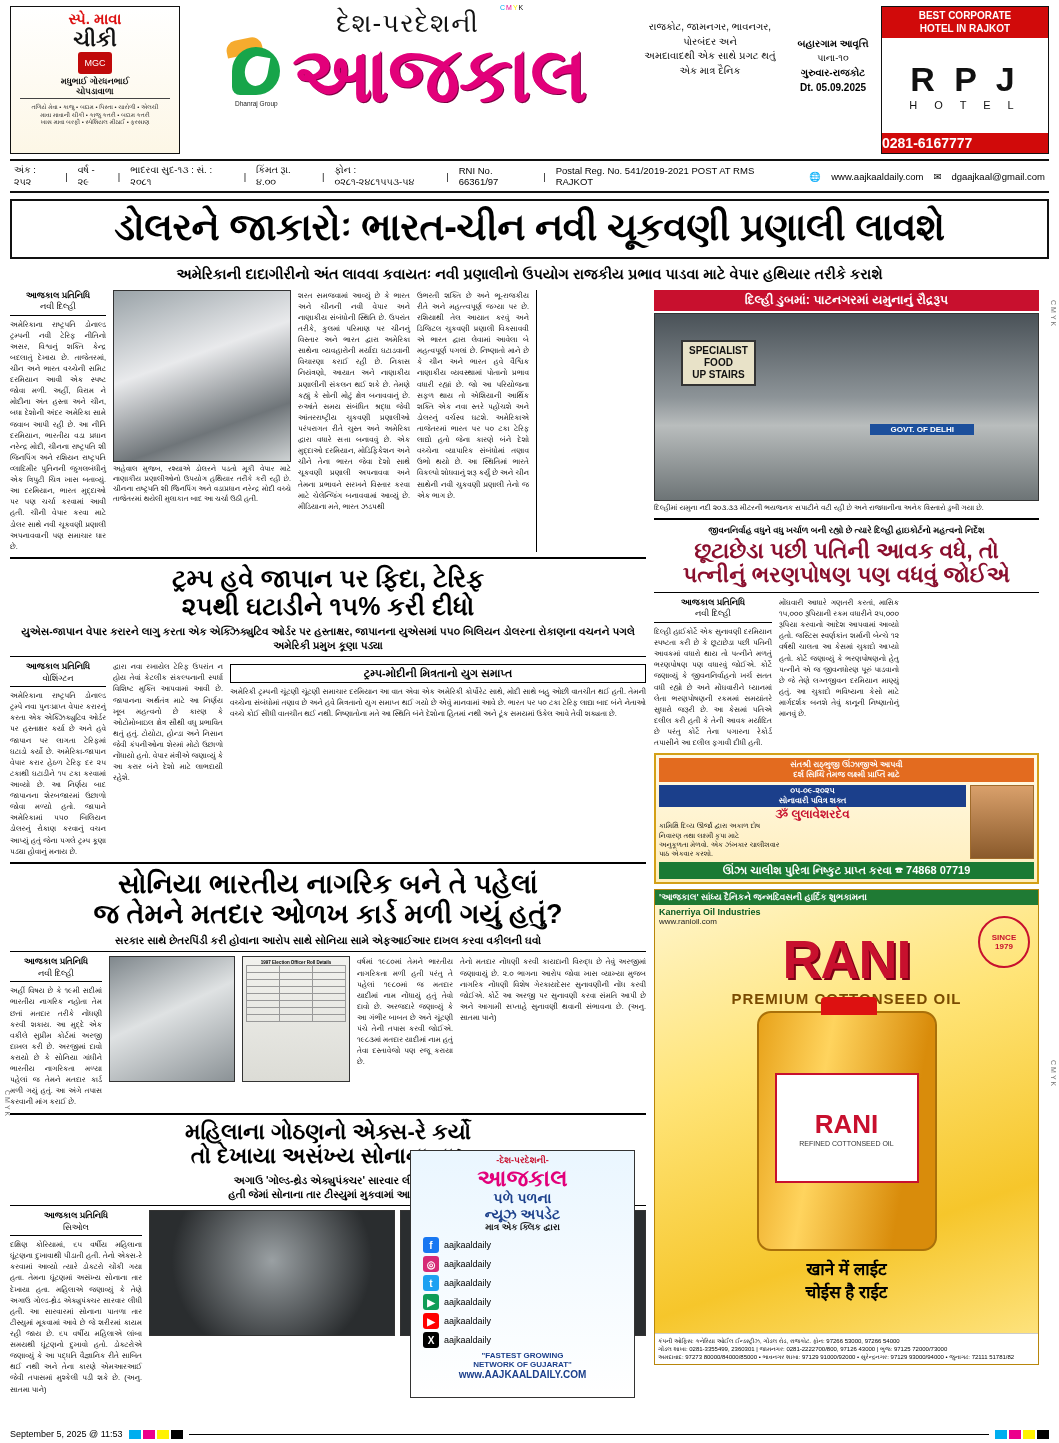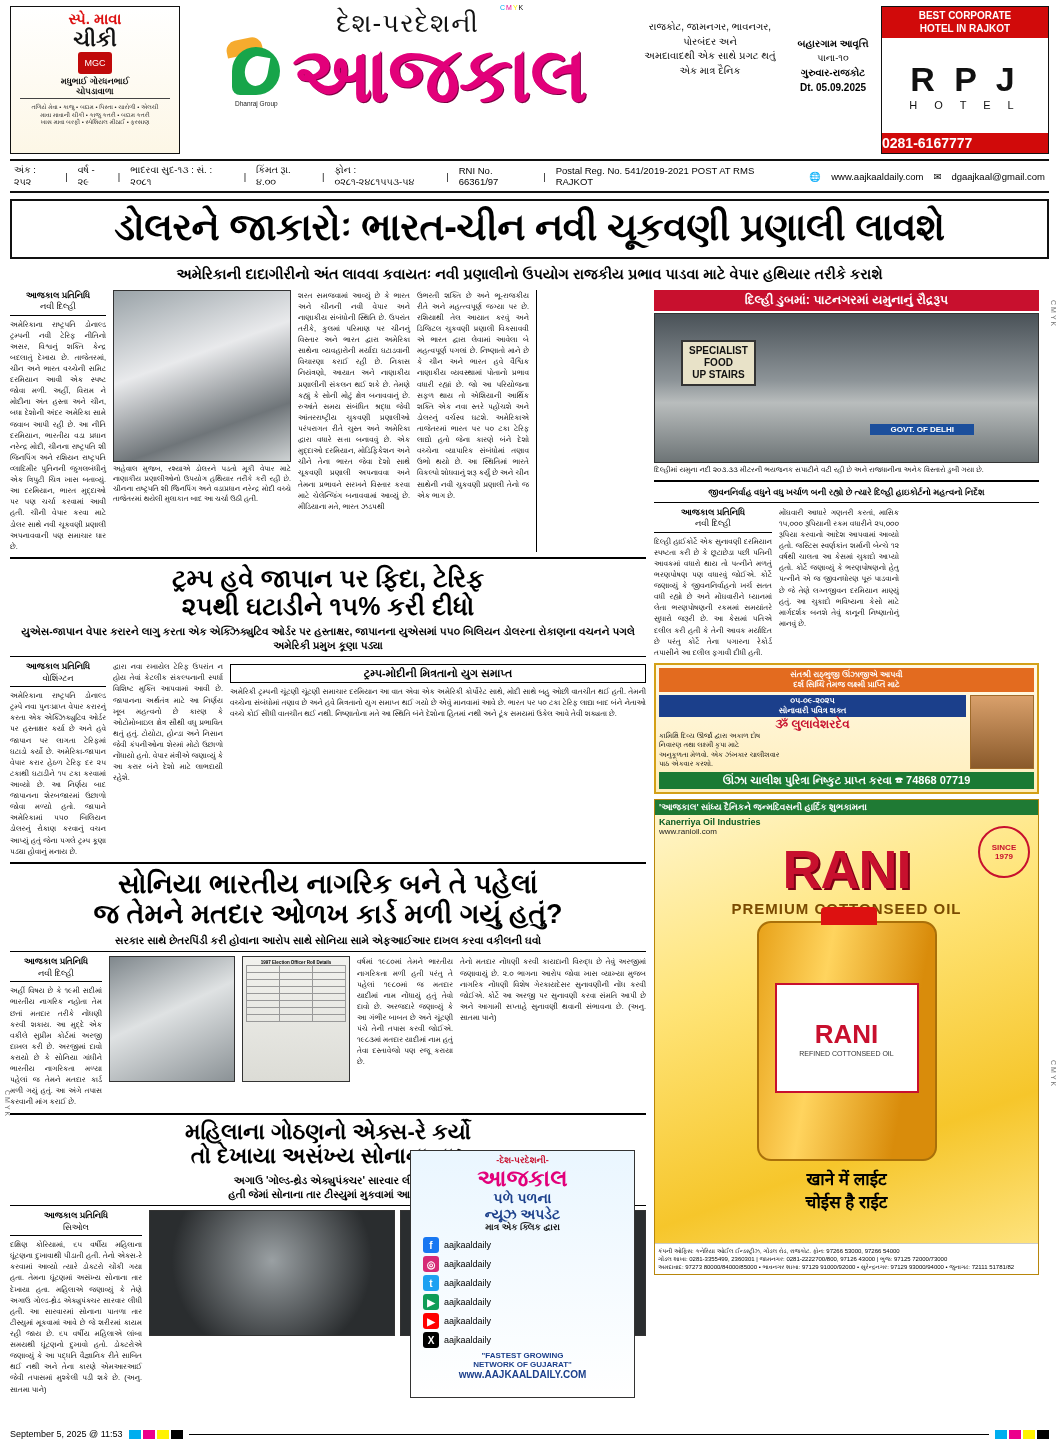--- a/index.html
+++ b/index.html
@@ -377,33 +377,35 @@
         <div style="flex:1;display:flex;gap:5px">
           <div class="photo img-xray" style="flex:1;height:126px"></div>
           <div class="photo img-xray" style="flex:1;height:126px"></div>
         </div>
       </div>
     </div>
 
     <div class="colB">
 
       <div class="redbar">દિલ્હી ડુબમાં: પાટનગરમાં યમુનાનું રૌદ્રરૂપ</div>
-      <div class="photo img-flood" style="height:150px;margin-top:2px">
+      <div class="photo img-flood" style="height:188px;margin-top:2px">
         <div style="position:absolute;left:26px;top:26px;background:#e8e2c8;border:2px solid #333;padding:3px 6px;font-size:10px;font-weight:bold;color:#111;line-height:1.2;text-align:center">
           <div>SPECIALIST</div>
           <div>FOOD</div>
           <div>UP STAIRS</div>
         </div>
         <div style="position:absolute;right:64px;top:110px;background:#1c4f9c;color:#fff;font-size:8px;font-weight:bold;padding:1px 20px">GOVT. OF DELHI</div>
       </div>
       <div class="ph-caption">દિલ્હીમાં યમુના નદી ૨૦૩.૩૩ મીટરની ભયજનક સપાટીને વટી રહી છે અને રાજધાનીના અનેક વિસ્તારો ડુબી ગયા છે.</div>
 
       <div class="rulethick"></div>
 
       <div style="text-align:center;font-size:8.5px;font-weight:bold;line-height:1.3">જીવનનિર્વાહ વધુને વધુ ખર્ચાળ બની રહ્યો છે ત્યારે દિલ્હી હાઇકોર્ટનો મહત્વનો નિર્દેશ</div>
+      <div class="h2b" style="white-space:pre-line;color:#8a0f2e;margin-top:3px">છૂટાછેડા પછી પતિની આવક વધે, તો
+પત્નીનું ભરણપોષણ પણ વધવું જોઈએ</div>
       <div class="rulethin"></div>
       <div class="newsgrid">
         <div class="ncol" style="width:118px">
           <div class="byline">
             <b>આજકાલ પ્રતિનિધિ</b>
             <span>નવી દિલ્હી</span>
           </div>
           <div>દિલ્હી હાઈકોર્ટે એક સુનાવણી દરમિયાન સ્પષ્ટતા કરી છે કે છૂટાછેડા પછી પતિની આવકમાં વધારો થાય તો પત્નીને મળતું ભરણપોષણ પણ વધારવું જોઈએ. કોર્ટે જણાવ્યું કે જીવનનિર્વાહનો ખર્ચ સતત વધી રહ્યો છે અને મોંઘવારીને ધ્યાનમાં લેતા ભરણપોષણની રકમમાં સમયાંતરે સુધારો જરૂરી છે. આ કેસમાં પતિએ દલીલ કરી હતી કે તેની આવક મર્યાદિત છે પરંતુ કોર્ટે તેના પગારના રેકોર્ડ તપાસીને આ દલીલ ફગાવી દીધી હતી.</div>
         </div>
         <div class="ncol" style="width:120px">મોંઘવારી આધારે ગણતરી કરતાં, માસિક ૧૫,૦૦૦ રૂપિયાની રકમ વધારીને ૨૫,૦૦૦ રૂપિયા કરવાનો આદેશ આપવામાં આવ્યો હતો. જસ્ટિસ સ્વર્ણકાંત શર્માની બેન્ચે ૧૨ વર્ષથી ચાલતા આ કેસમાં ચુકાદો આપ્યો હતો. કોર્ટે જણાવ્યું કે ભરણપોષણનો હેતુ પત્નીને એ જ જીવનધોરણ પૂરું પાડવાનો છે જે તેણે લગ્નજીવન દરમિયાન માણ્યું હતું. આ ચુકાદો ભવિષ્યના કેસો માટે માર્ગદર્શક બનશે તેવું કાનૂની નિષ્ણાતોનું માનવું છે.</div>

